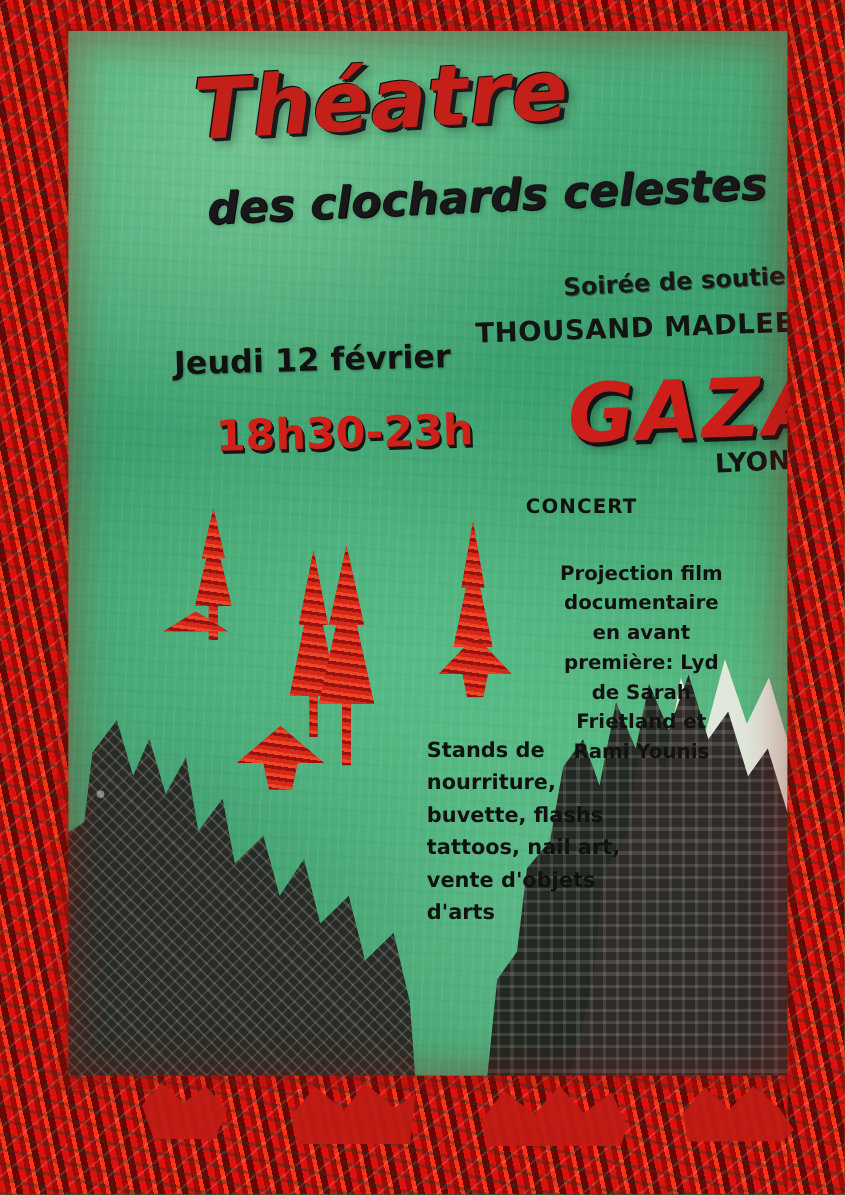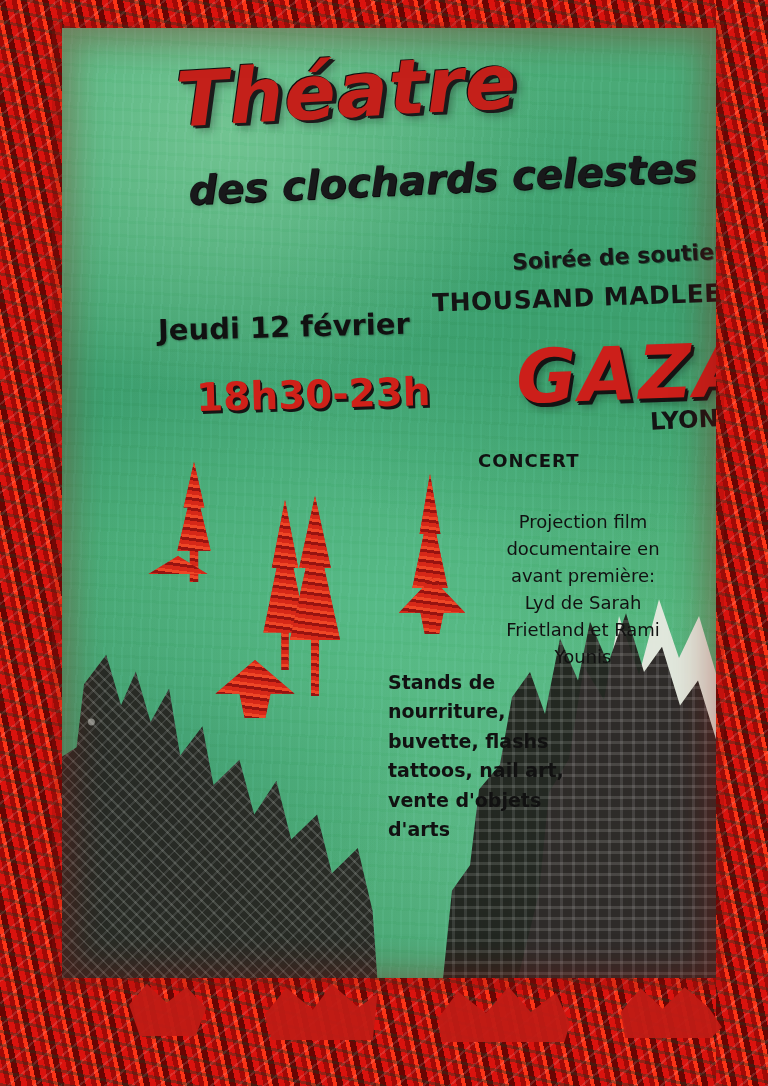--- a/index.html
+++ b/index.html
@@ -251,21 +251,21 @@
     font-weight: 700;
     color: #111;
     letter-spacing: 1px;
     white-space: nowrap;
   }
   .film {
     left: 498px;
     top: 508px;
     width: 170px;
     font-size: 18px;
-    font-weight: 400;
+    font-weight: 700;
     line-height: 1.5;
     color: #111;
     text-align: center;
   }
   .stands {
     left: 388px;
     top: 668px;
     width: 180px;
     font-size: 19px;
     font-weight: 700;

